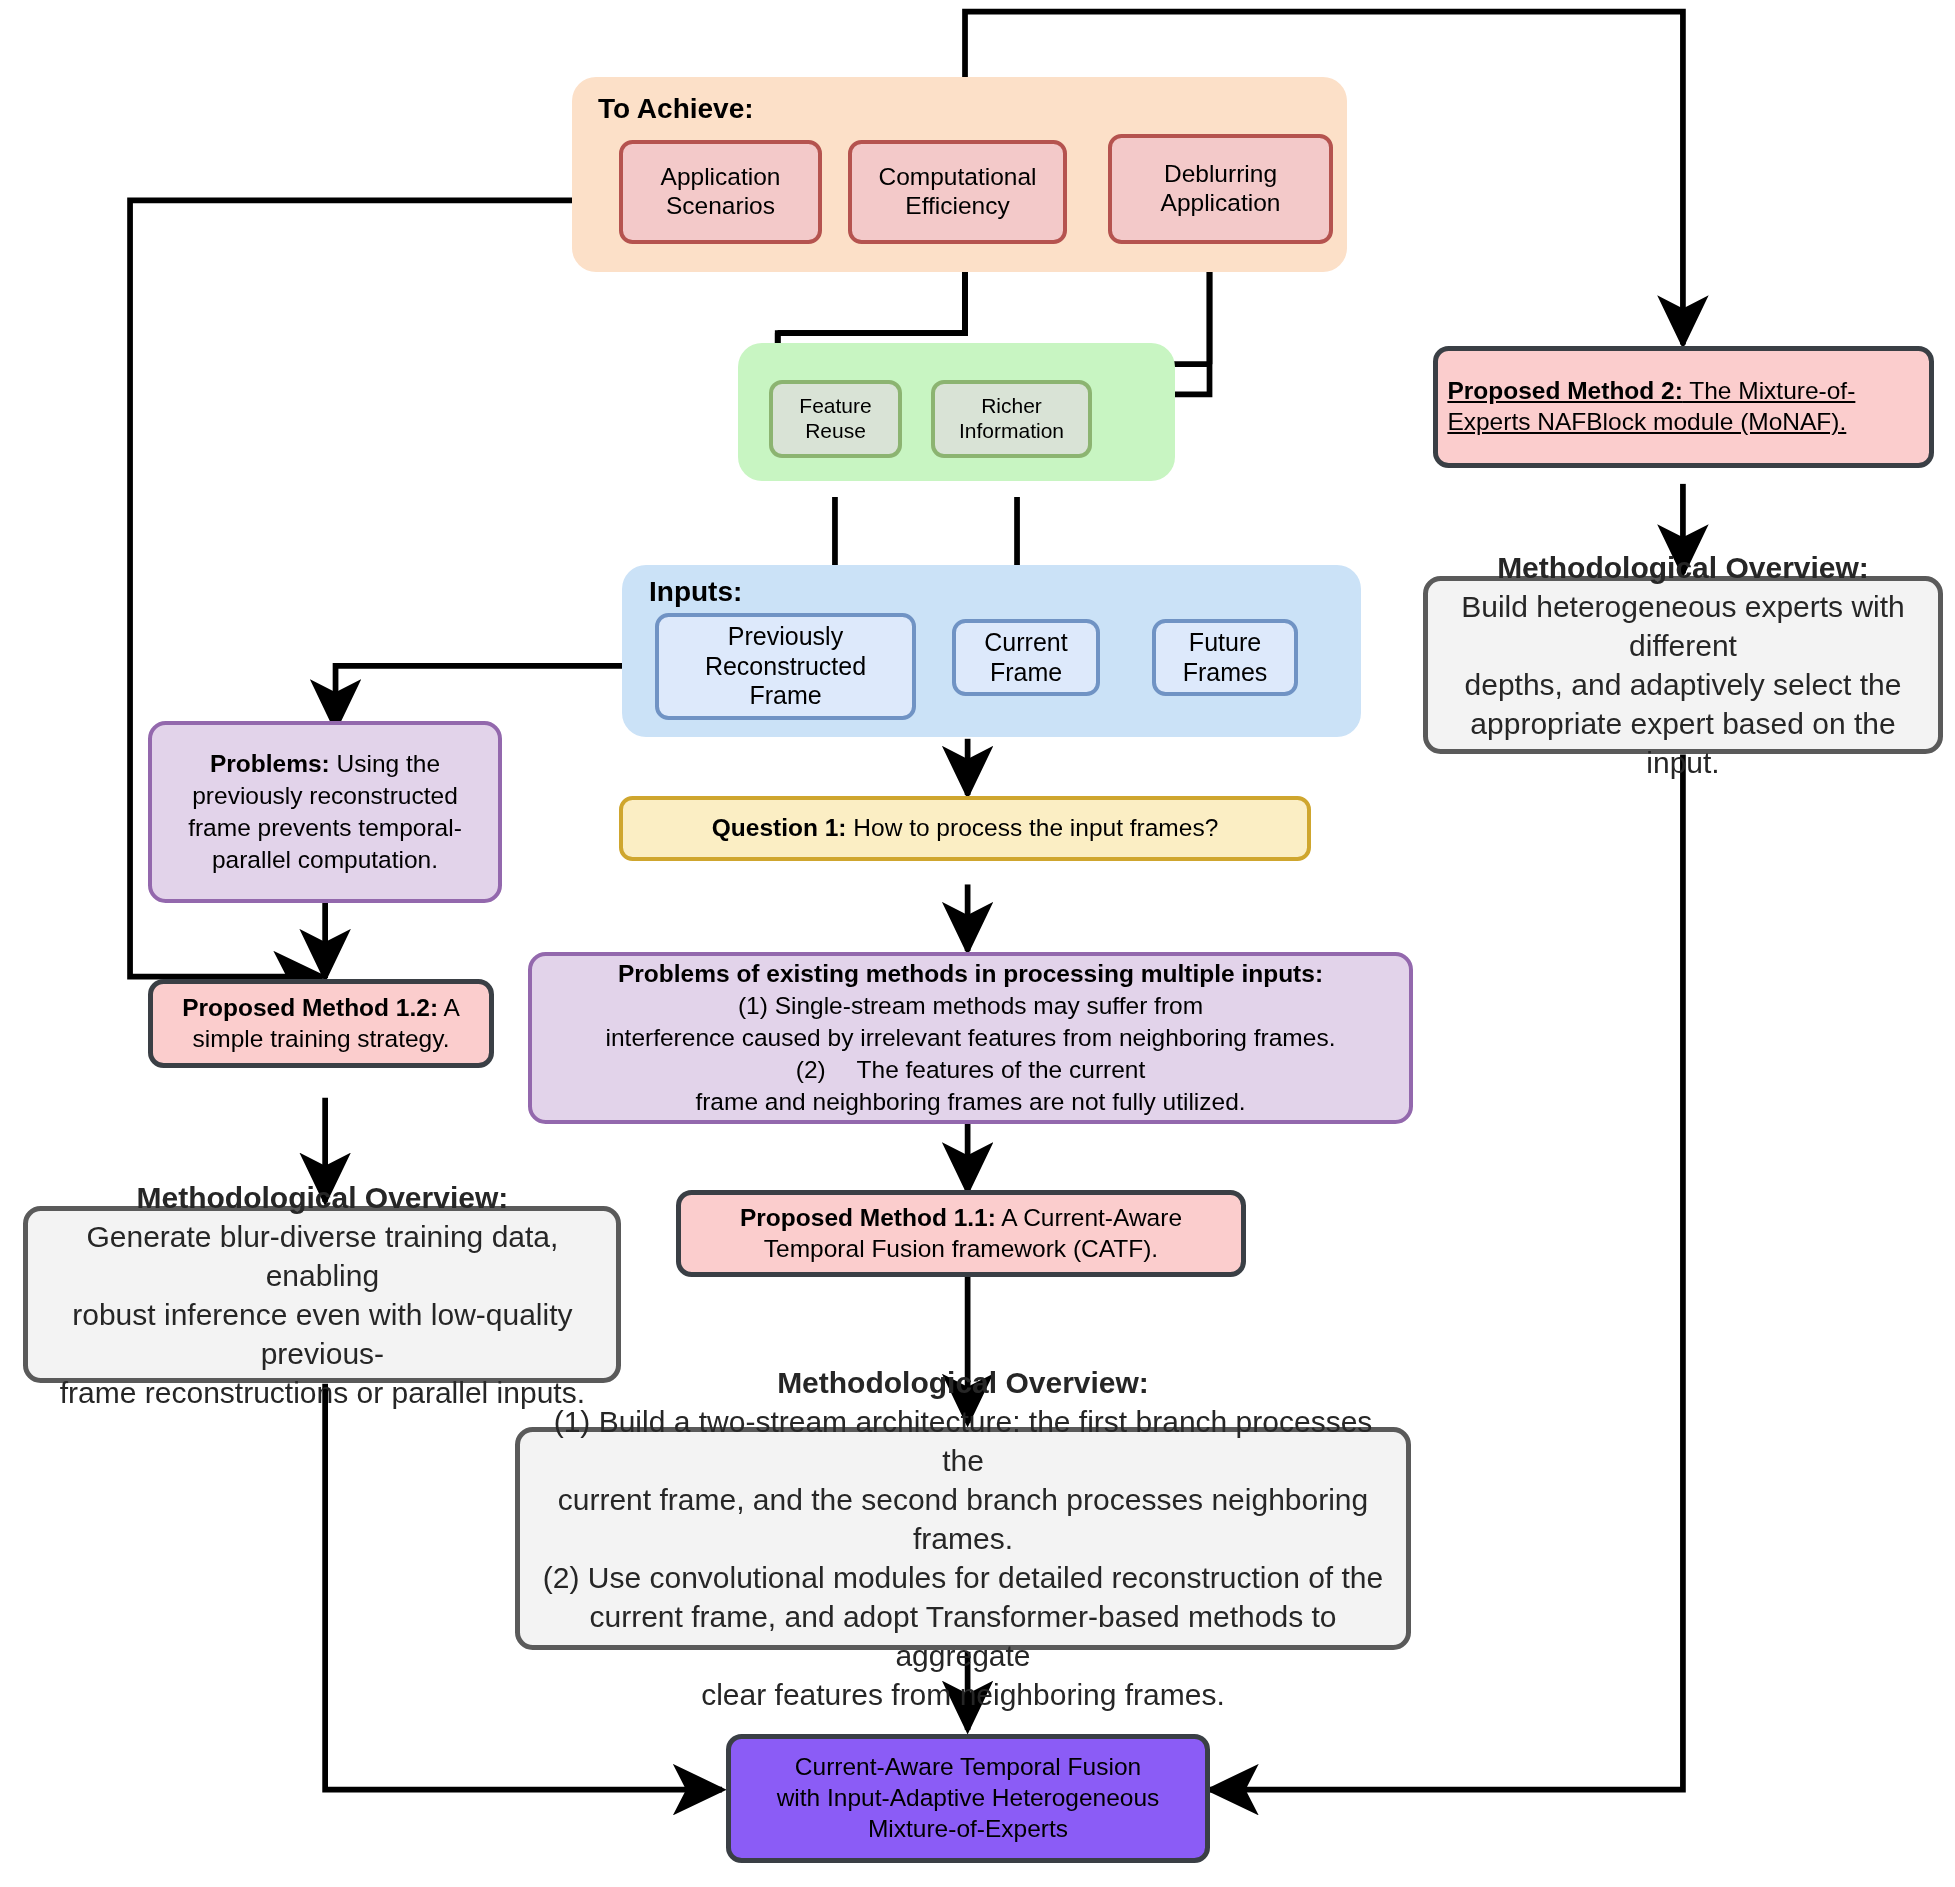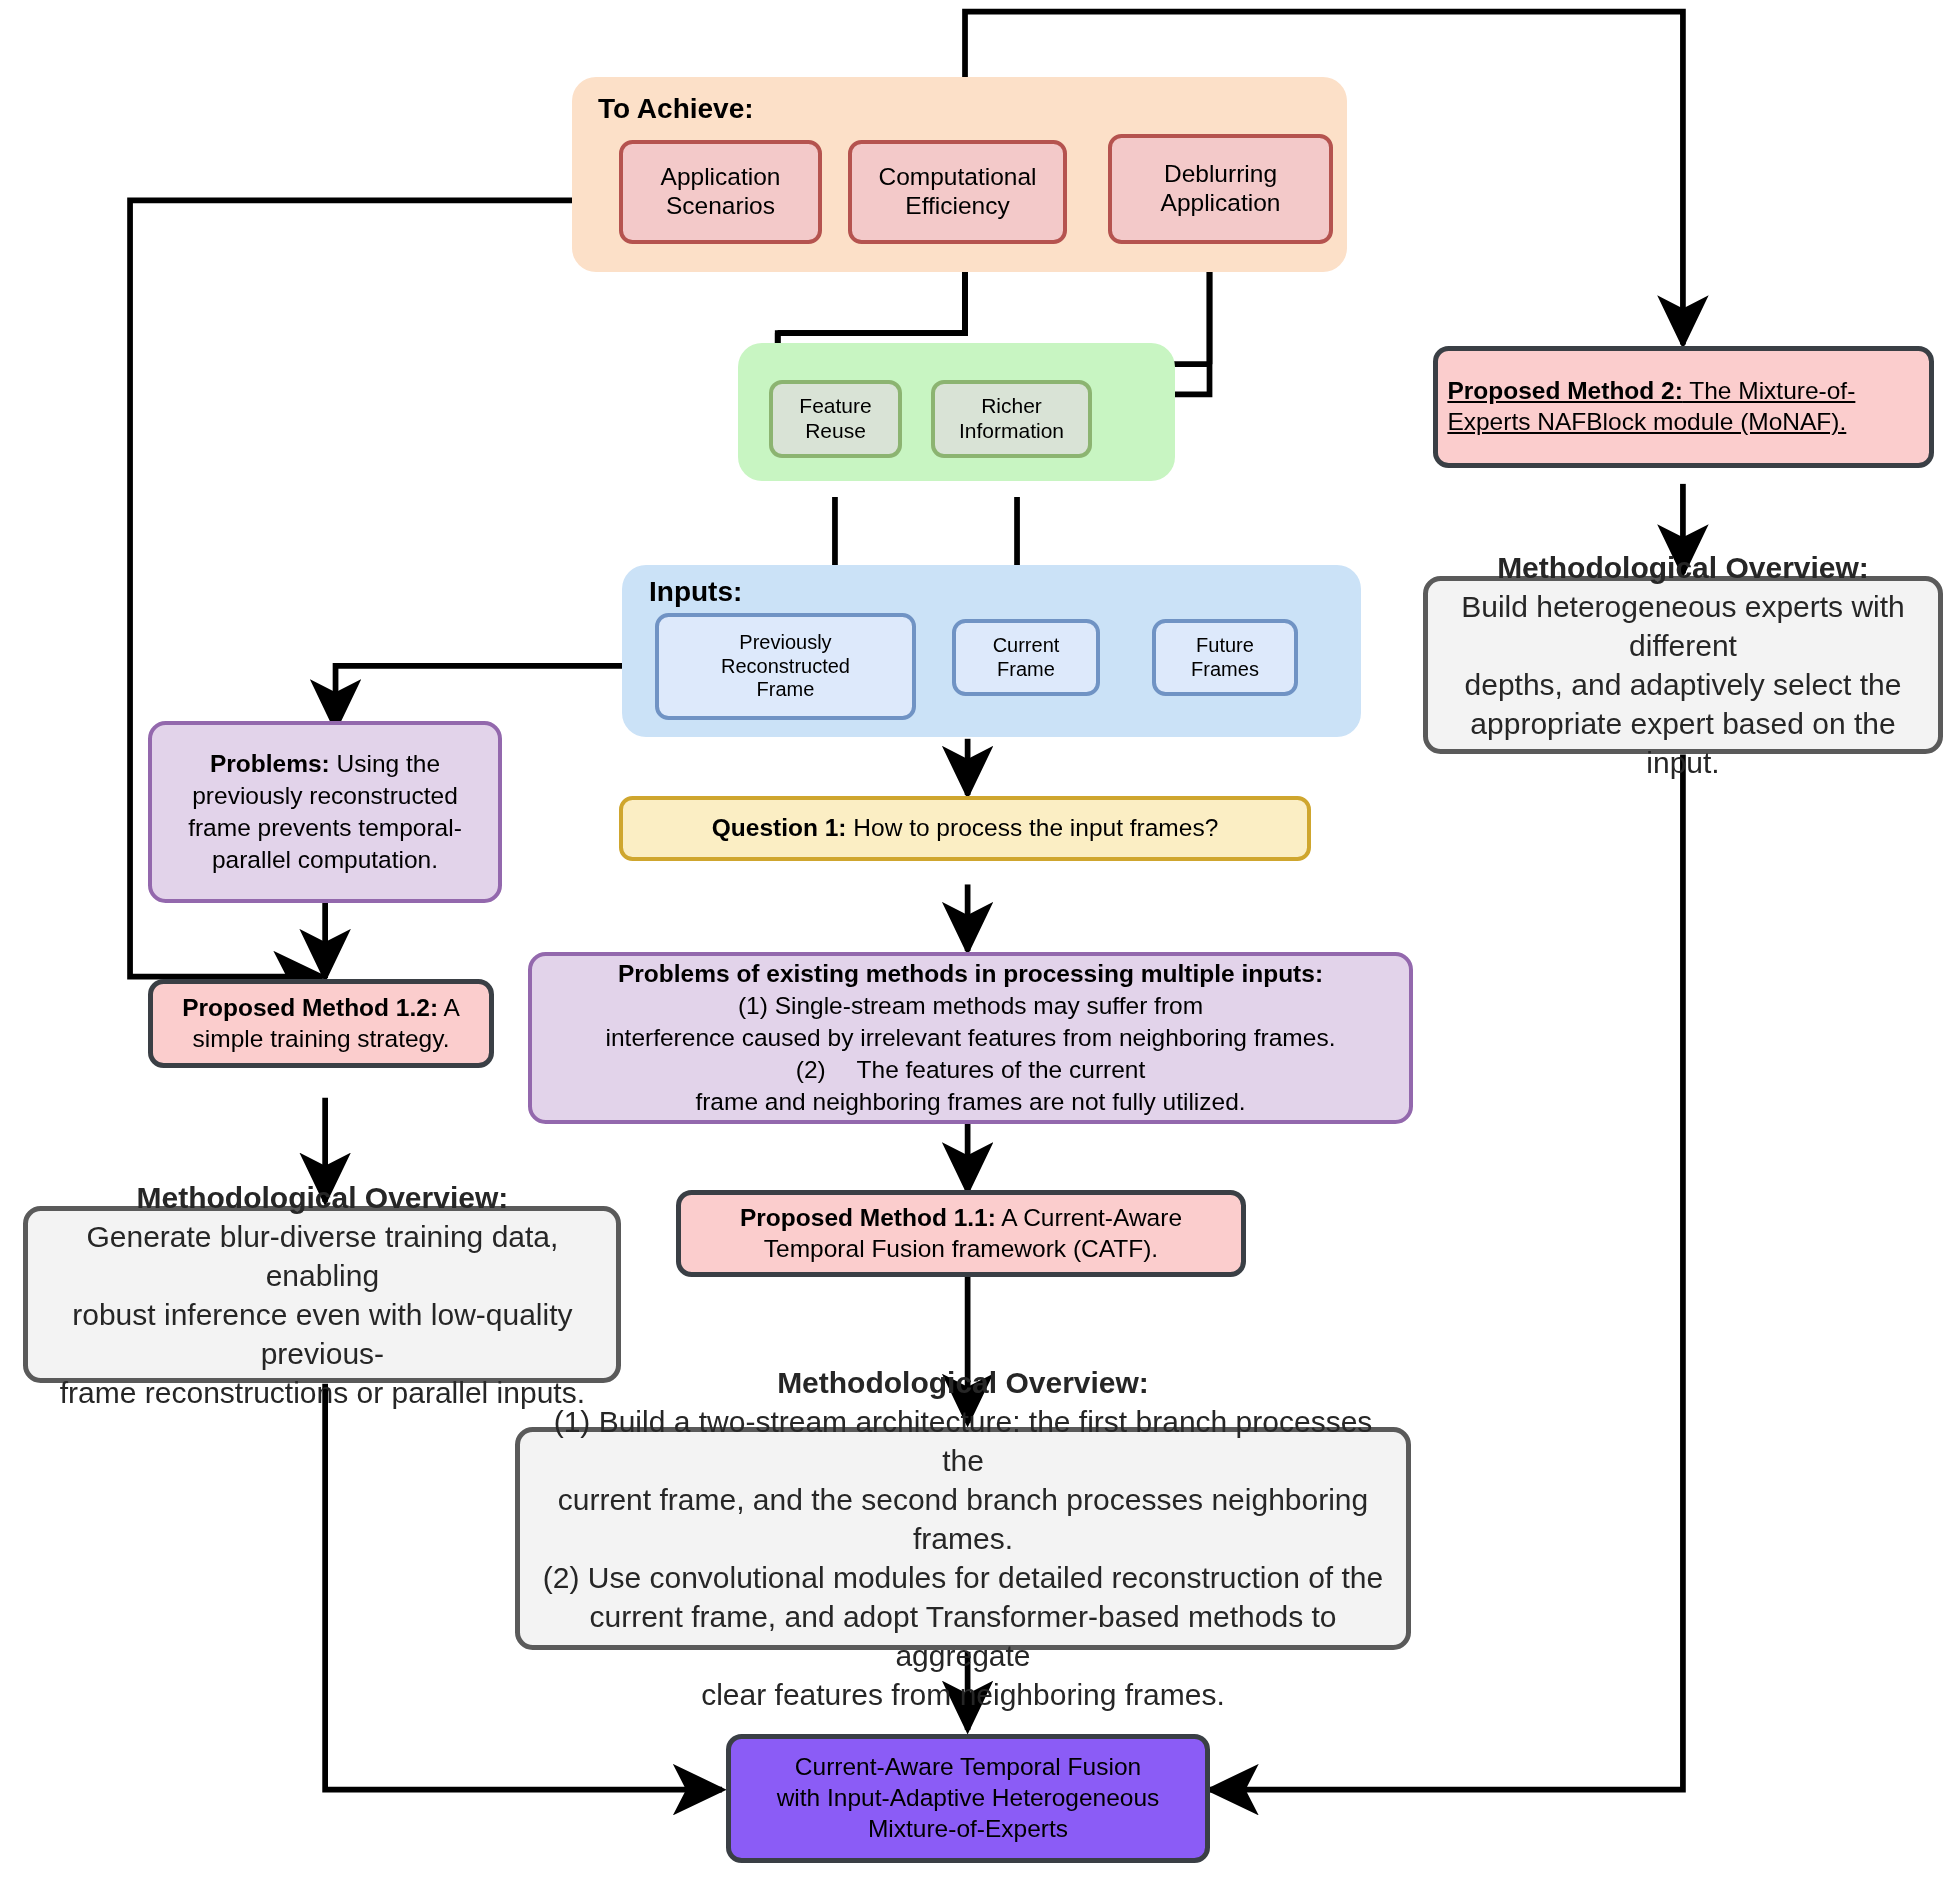--- a/index.html
+++ b/index.html
@@ -14,21 +14,21 @@
   .group-label{position:absolute;font-weight:bold;color:#000;}
 
   
   .grp-achieve{background:#fce0c8;}
   .grp-feature{background:#c8f5c2;}
   .grp-inputs{background:#cbe2f7;}
 
   
   .n-red{background:#f3c9c9;border:4.7px solid #b5534f;border-radius:13.5px;color:#000;font-size:24.5px;line-height:1.18;}
   .n-green{background:#d9e3d6;border:4.7px solid #8cb471;border-radius:13px;color:#000;font-size:21px;line-height:1.18;}
-  .n-blue{background:#dde9fb;border:4.7px solid #7093c4;border-radius:13.5px;color:#000;font-size:20px;line-height:1.18;}
+  .n-blue{background:#dde9fb;border:4.7px solid #7093c4;border-radius:13.5px;color:#000;font-size:25px;line-height:1.18;}
   .n-pink{background:#fbcdcd;border:5.2px solid #3a3f45;border-radius:15.6px;color:#000;font-size:24.5px;line-height:1.26;}
   .n-purple{background:#e2d3ea;border:4.7px solid #9368ad;border-radius:17.7px;color:#000;font-size:24.5px;line-height:1.30;}
   .n-gray{background:#f3f3f3;border:5.2px solid #5a5a5a;border-radius:17.7px;color:#262626;font-size:30px;line-height:1.30;}
   .n-yellow-q{background:#fbeec4;border:4.7px solid #cfa62e;border-radius:13.5px;color:#000;font-size:24.5px;line-height:1.25;}
   .n-yellow-final{background:#8b5cf6;border:5.2px solid #3a3f45;border-radius:15.6px;color:#000;font-size:24.5px;line-height:1.26;}
 
   b{font-weight:bold;}
 </style>
 </head>
 <body>

